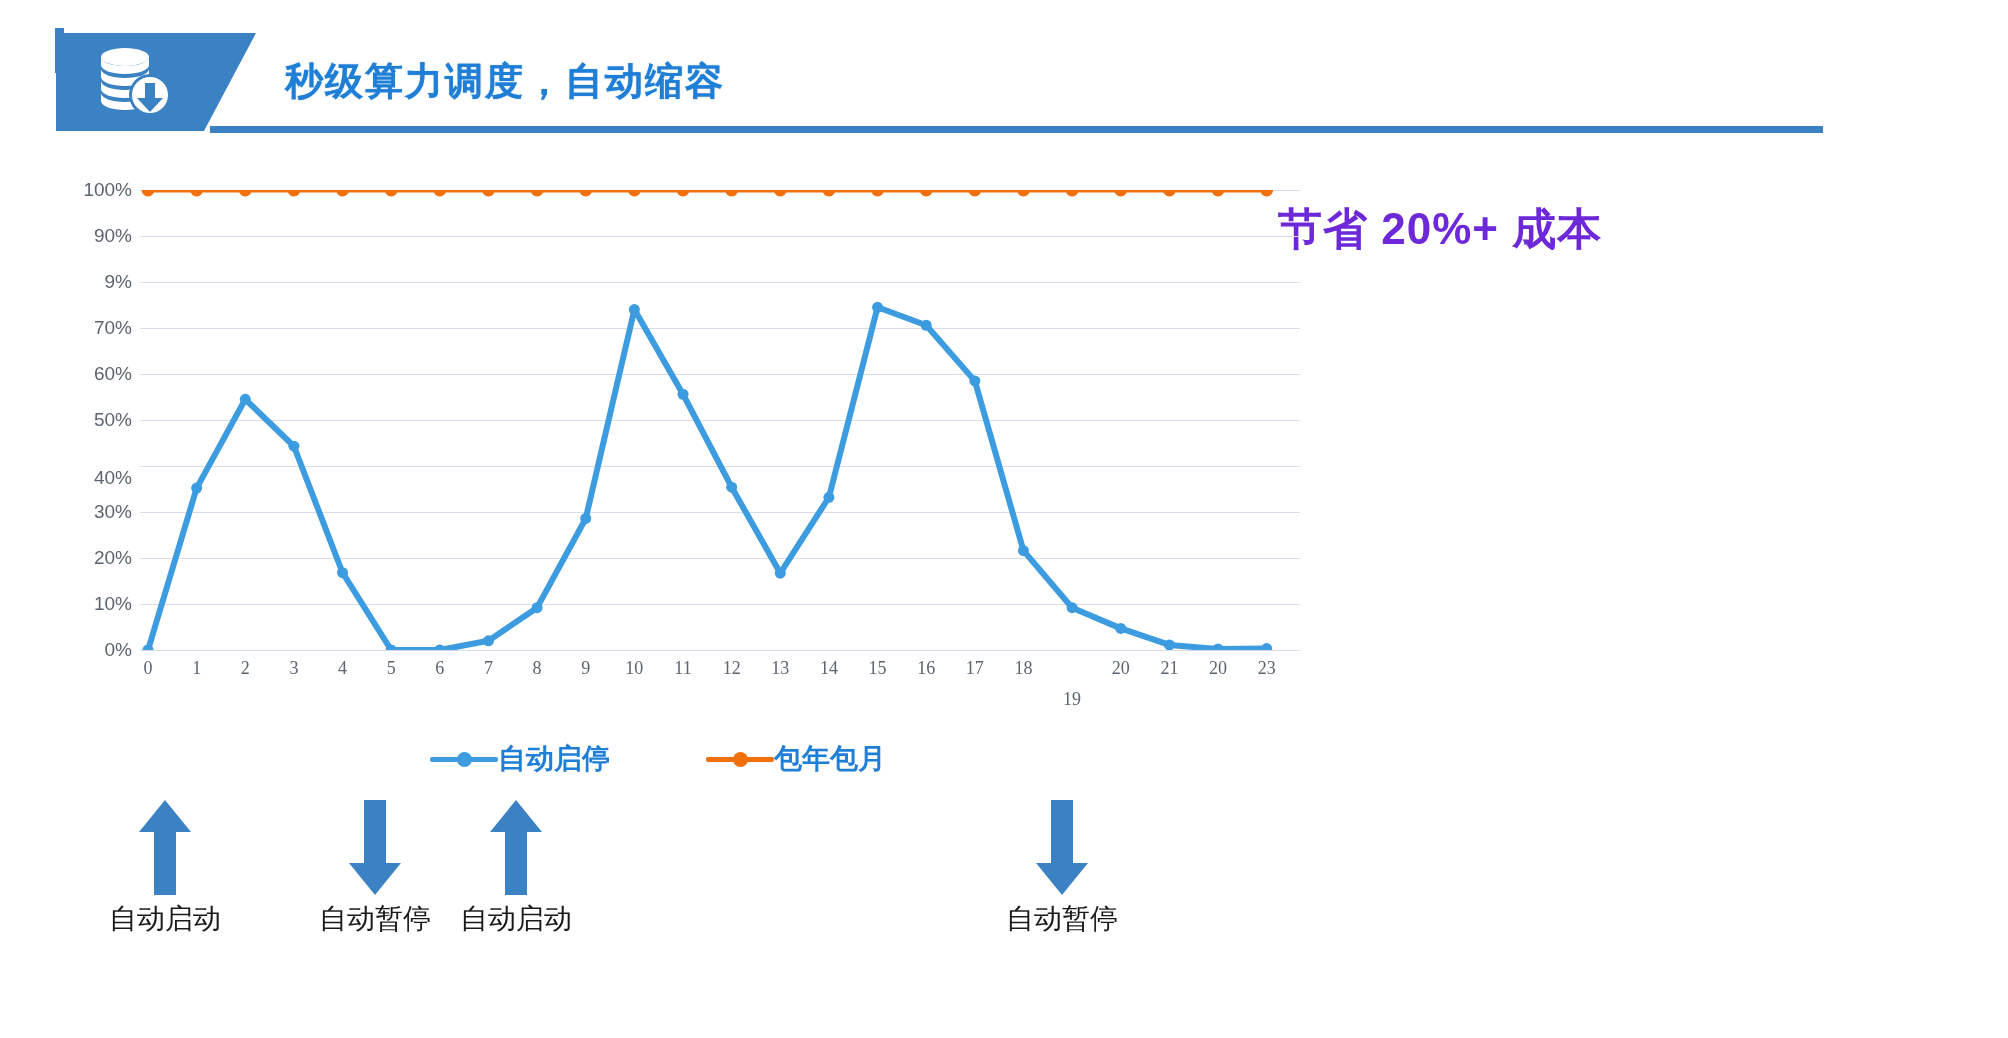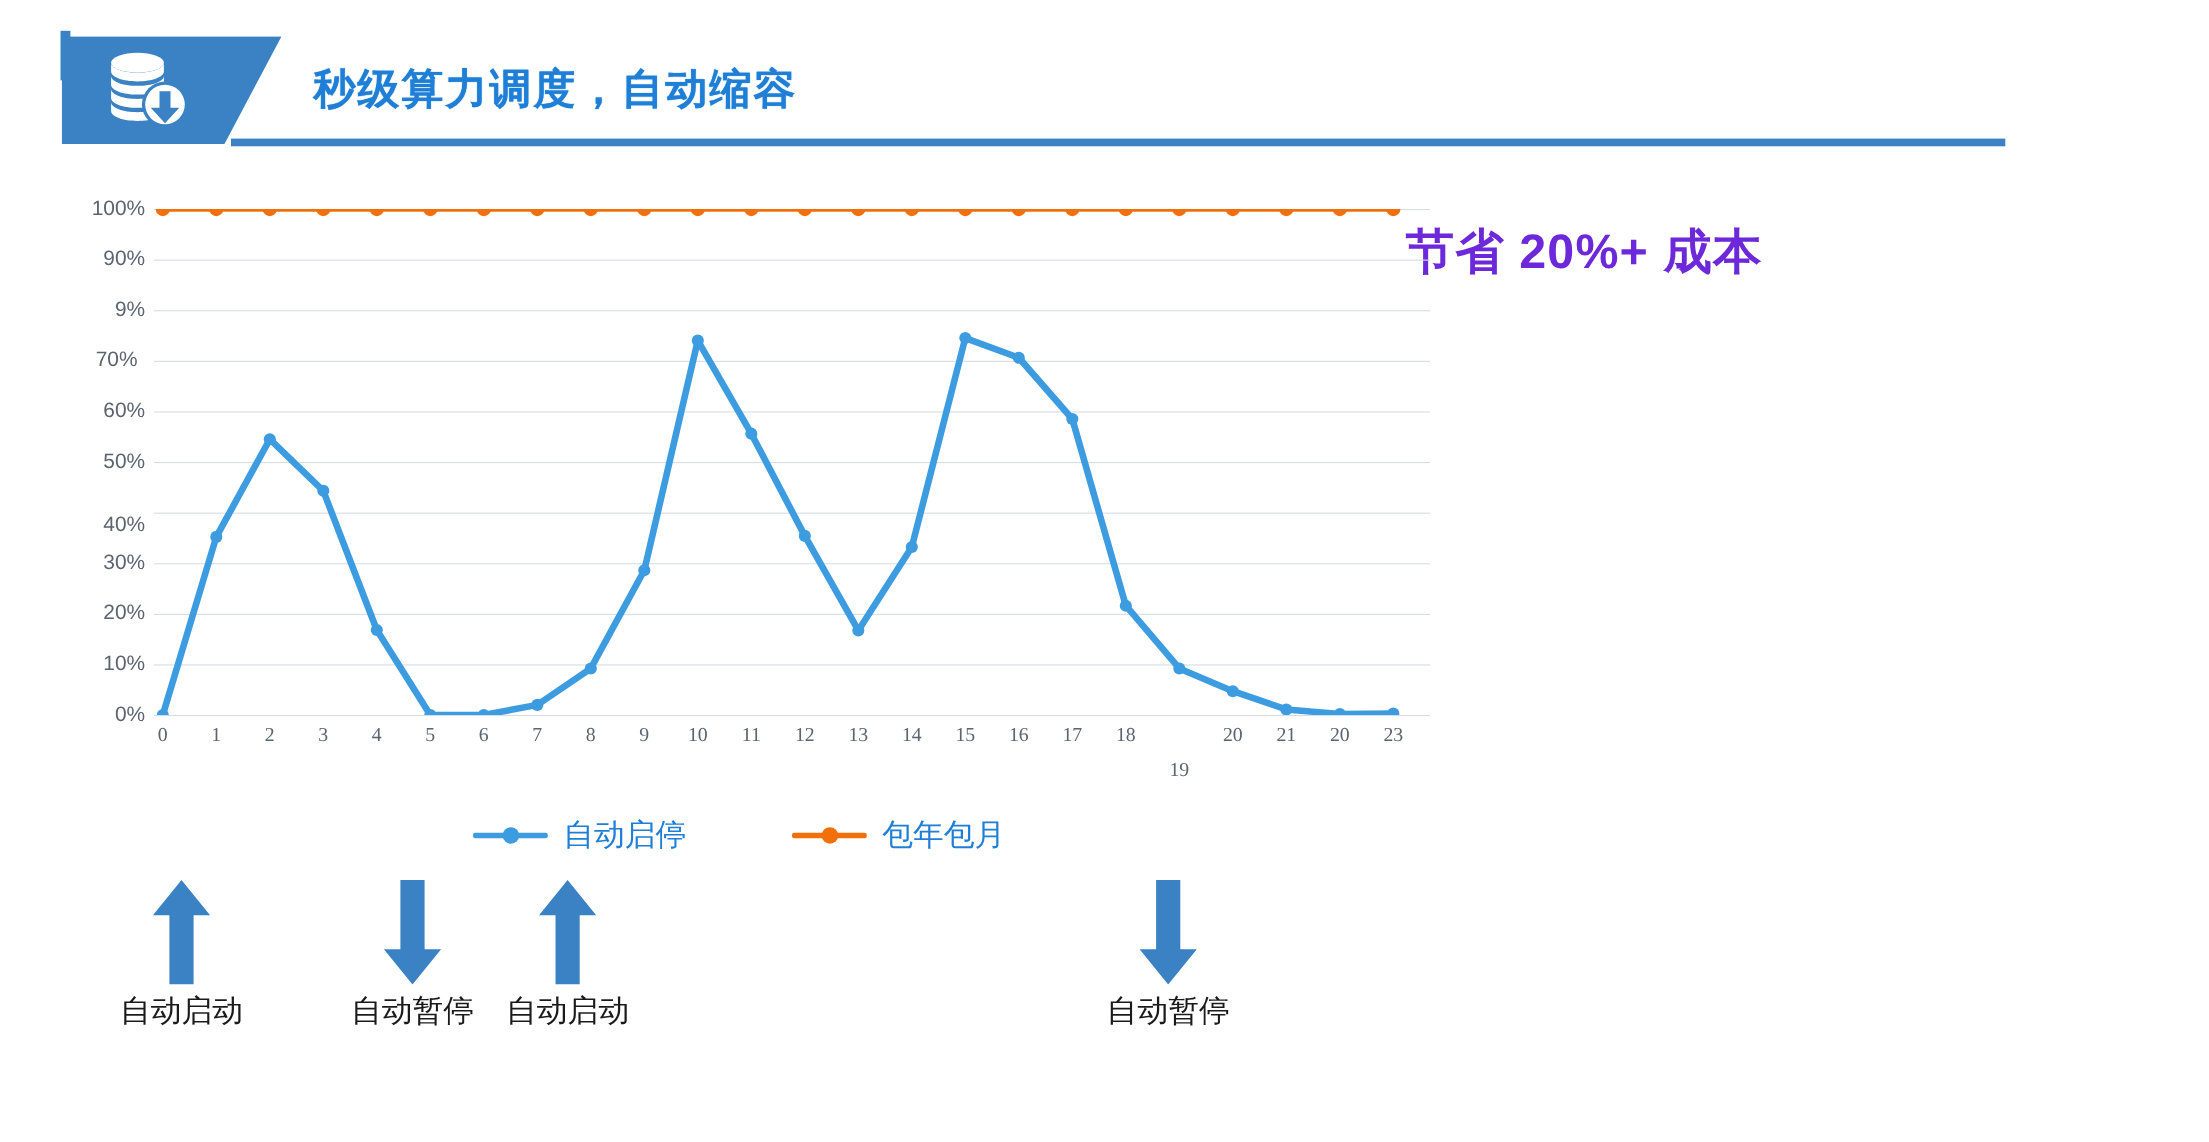--- a/index.html
+++ b/index.html
@@ -45,21 +45,21 @@
   .gridline{position:absolute;left:0;width:1160px;height:1px;background:#d8dce8;}
   #plot svg{position:absolute;left:0;top:0;}
   #xlabels{position:absolute;left:80px;top:468px;width:1160px;height:32px;}
   .xlab{
     position:absolute;width:40px;text-align:center;
     font-size:18px;color:#5b6470;font-family:"Liberation Serif","DejaVu Serif",serif;
     transform:translateX(-20px);
   }
   
   #legend{position:absolute;left:430px;top:740px;display:flex;gap:96px;align-items:center;}
-  .legend-item{display:flex;align-items:center;gap:14px;}
+  .legend-item{display:flex;align-items:center;font-weight:bold;}
   .legend-mark{position:relative;width:68px;height:16px;}
   .legend-mark .lm-line{position:absolute;top:6px;left:0;width:68px;height:5px;border-radius:2px;}
   .legend-mark .lm-dot{position:absolute;top:1px;left:27px;width:15px;height:15px;border-radius:50%;}
   .legend-text{font-size:28px;color:#1f7fd6;white-space:nowrap;}
 
   
   .anno{position:absolute;}
   .anno .arrow{position:absolute;left:50%;transform:translateX(-50%);width:52px;height:95px;}
   .anno .anno-label{
     position:absolute;left:50%;transform:translateX(-50%);top:100px;
@@ -93,21 +93,21 @@
 
 <div id="chart">
   <div id="ylabels">
       <div class="ylab" style="top: 460px;">0%</div>
       <div class="ylab" style="top: 414px;">10%</div>
       <div class="ylab" style="top: 368px;">20%</div>
       <div class="ylab" style="top: 322px;">30%</div>
       <div class="ylab" style="top: 288px;">40%</div>
       <div class="ylab" style="top: 230px;">50%</div>
       <div class="ylab" style="top: 184px;">60%</div>
-      <div class="ylab" style="top: 138px; text-align: center;">70%</div>
+      <div class="ylab" style="top: 138px;">70%</div>
       <div class="ylab" style="top: 92px;">9%</div>
       <div class="ylab" style="top: 46px;">90%</div>
       <div class="ylab" style="top: 0px;">100%</div>
     </div>
   <div id="plot">
       <div class="gridline" style="top: 0px;"></div>
       <div class="gridline" style="top: 46px;"></div>
       <div class="gridline" style="top: 92px;"></div>
       <div class="gridline" style="top: 138px;"></div>
       <div class="gridline" style="top: 184px;"></div>

